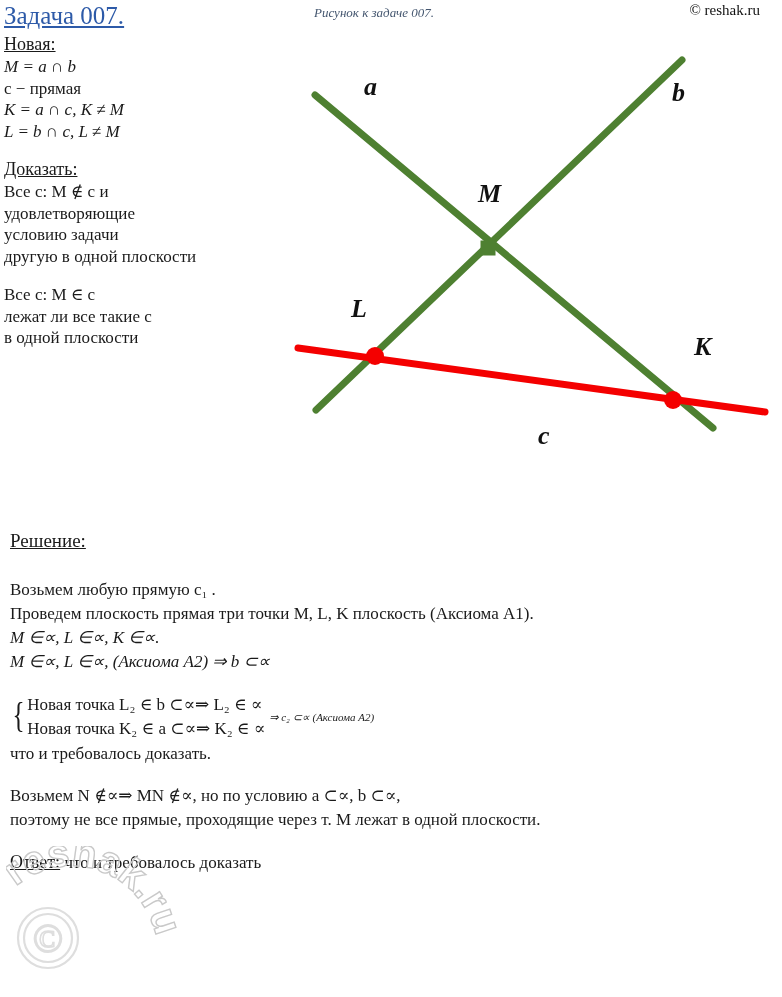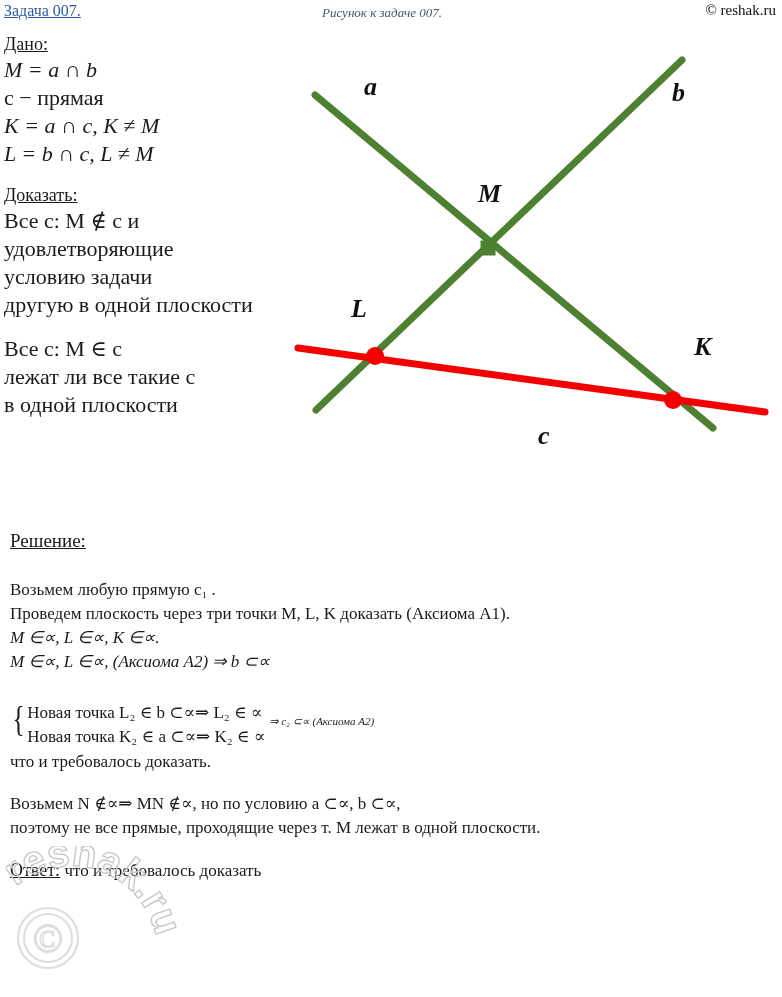--- a/index.html
+++ b/index.html
@@ -11,56 +11,56 @@
     width: 782px; height: 997px;
     position: relative;
     font-family: "Liberation Serif", "DejaVu Serif", serif;
     color: #1a1a1a;
     overflow: hidden;
   }
 
   
   #task-link {
     position: absolute; left: 4px; top: 2px;
-    font-size: 16px;
+    font-size: 25px;
     color: #2d5aa8;
     text-decoration: underline;
     font-family: "Liberation Serif", serif;
     white-space: nowrap;
   }
   #figure-caption {
-    position: absolute; left: 322px; top: 5px;
+    position: absolute; left: 314px; top: 5px;
     font-size: 13px;
     font-style: italic;
     color: #44566f;
     font-family: "Liberation Serif", serif;
     white-space: nowrap;
   }
   #copyright {
-    position: absolute; right: 6px; top: 2px;
+    position: absolute; right: 22px; top: 2px;
     font-size: 15px;
     color: #111;
     font-family: "Liberation Serif", serif;
     white-space: nowrap;
   }
 
   
   #statement {
     position: absolute; left: 4px; top: 34px;
     width: 292px;
   }
   .blk { margin-bottom: 16px; }
   .blk-head {
     font-size: 18px;
     text-decoration: underline;
     line-height: 1.22;
     white-space: nowrap;
   }
   .blk-line {
-    font-size: 22px;
+    font-size: 17px;
     line-height: 1.28;
     white-space: nowrap;
   }
   .mi { font-style: italic; font-family: "Liberation Serif", serif; }
 
   
   #diagram {
     position: absolute;
     left: 280px; top: 38px;
     width: 502px; height: 465px;
@@ -91,21 +91,21 @@
   .sol-line {
     font-size: 17px;
     line-height: 1.42;
     white-space: nowrap;
   }
   .gap { height: 18px; }
   .brace-group {
     position: relative;
     padding-left: 0;
   }
-  .brace-rows { display: inline-block; vertical-align: middle; margin-top: 8px; }
+  .brace-rows { display: inline-block; vertical-align: middle; }
   .brace-rows .sol-line { line-height: 1.45; }
   .brace-char {
     display: inline-block;
     font-size: 36px;
     line-height: 0.72;
     vertical-align: middle;
     transform: scaleX(0.7);
     position: relative;
     top: -1px;
   }
@@ -128,21 +128,21 @@
 </head>
 <body>
 
 <a id="task-link" href="#">Задача 007.</a>
 <div id="figure-caption">Рисунок к задаче 007.</div>
 <div id="copyright">© reshak.ru</div>
 
 <div id="statement">
 
   <div class="blk">
-    <div class="blk-head">Дано:</div>
+    <div class="blk-head">Новая:</div>
     <div class="blk-line mi">M = a ∩ b</div>
     <div class="blk-line">c − прямая</div>
     <div class="blk-line mi">K = a ∩ c, K ≠ M</div>
     <div class="blk-line mi">L = b ∩ c, L ≠ M</div>
   </div>
 
   <div class="blk">
     <div class="blk-head">Доказать:</div>
     <div class="blk-line">Все c: M ∉ c и</div>
     <div class="blk-line">удовлетворяющие</div>
@@ -173,21 +173,21 @@
   <div class="dlabel" style="left:198px; top:143px;">M</div>
   <div class="dlabel" style="left:71px; top:258px;">L</div>
   <div class="dlabel" style="left:414px; top:296px;">K</div>
 </div>
 
 <div id="solution">
 
   <div class="sol-head">Решение:</div>
 
   <div class="sol-line">Возьмем любую прямую c₁ .</div>
-  <div class="sol-line">Проведем плоскость через  три точки M, L, K доказать (Аксиома A1).</div>
+  <div class="sol-line">Проведем плоскость прямая  три точки M, L, K плоскость (Аксиома A1).</div>
   <div class="sol-line mi"> M ∈∝, L ∈∝, K ∈∝.</div>
   <div class="sol-line mi">M ∈∝, L ∈∝, (Аксиома A2) ⇒ b ⊂∝</div>
 
   <div class="gap"></div>
 
 
   <div class="brace-group">
     <span class="brace-char">{</span><span class="brace-rows"><div class="sol-line">Новая точка L₂  ∈ b ⊂∝⇒ L₂  ∈ ∝</div><div class="sol-line">Новая точка K₂  ∈ a ⊂∝⇒ K₂  ∈ ∝</div></span><span class="brace-tail mi">⇒ c₂ ⊂∝ (Аксиома A2)</span>
   </div>
 

